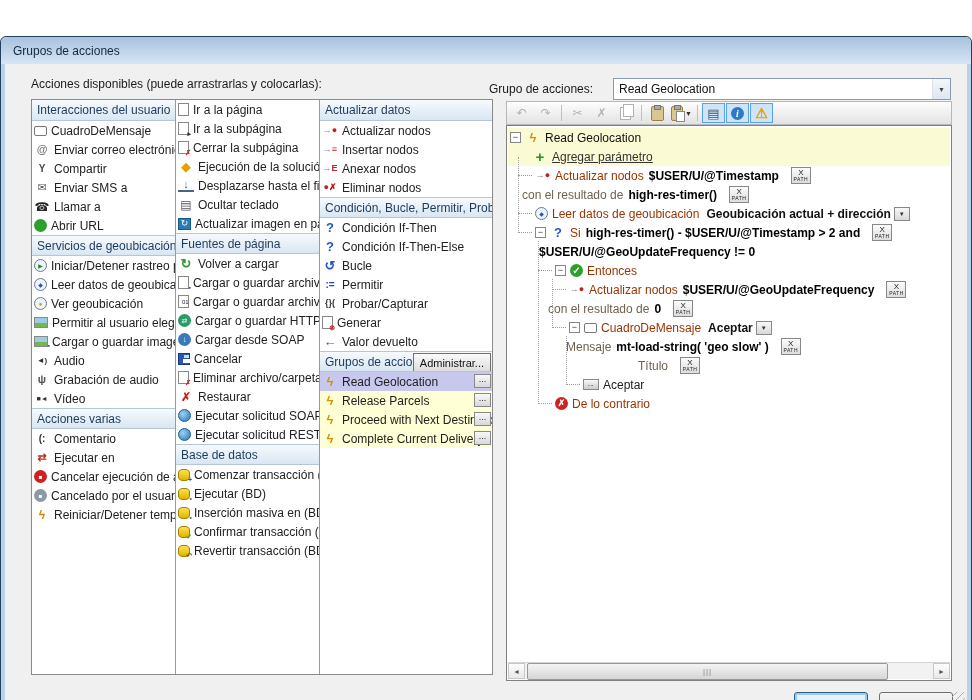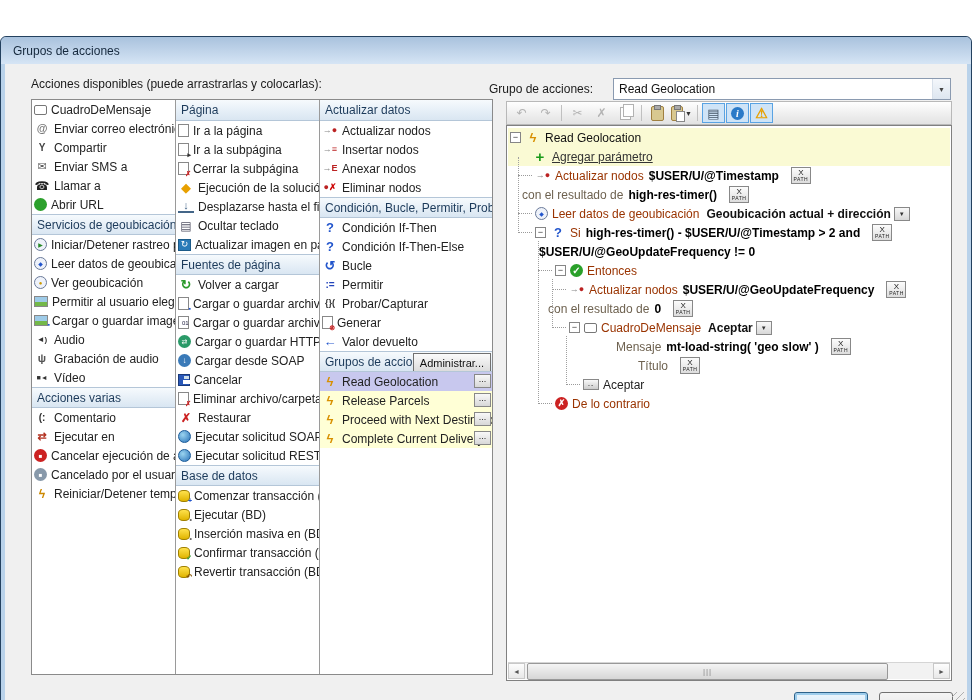--- a/index.html
+++ b/index.html
@@ -101,20 +101,21 @@
 <body>
 
 <div class="window">
   <div class="titlebar">
     <span class="titletext">Grupos de acciones</span>
   </div>
   <div class="body">
     <div class="avail-label">Acciones disponibles (puede arrastrarlas y colocarlas):</div>
     <div class="abox">
       <div class="col c0" id="col0">
+          <div class="chead">Interacciones del usuario</div>
           <div class="item">
             <span class="ic bubble"></span>
             <span>CuadroDeMensaje</span>
           </div>
           <div class="item">
             <span class="ic" style="color: rgb(119, 119, 119); font-weight: bold;">@</span>
             <span>Enviar correo electrónico</span>
           </div>
           <div class="item">
             <span class="ic" style="color: rgb(68, 68, 68); font-size: 10px; font-weight: bold;">Y</span>
@@ -183,21 +184,20 @@
           <div class="item">
             <span class="ic circ" style="background: rgb(136, 153, 170); color: rgb(255, 255, 255); font-size: 6px;">■</span>
             <span>Cancelado por el usuario</span>
           </div>
           <div class="item">
             <span class="ic" style="color: rgb(204, 136, 0); font-size: 12px; font-weight: bold;">ϟ</span>
             <span>Reiniciar/Detener temporiz</span>
           </div>
         </div>
       <div class="col c1" id="col1">
-          <div class="chead">Página</div>
           <div class="item">
             <span class="ic page"></span>
             <span>Ir a la página</span>
           </div>
           <div class="item">
             <span class="ic page">
               <span class="badge" style="color: rgb(51, 51, 51);">▸</span>
             </span>
             <span>Ir a la subpágina</span>
           </div>
@@ -506,21 +506,21 @@
             </span>
           </div>
           <div class="trow" style="padding-left: 44px;">
             <span class="stub"></span>
             <span class="exp">−</span>
             <span class="ic bubble"></span>
             <span class="tp t-a">CuadroDeMensaje</span>
             <span class="ddlab">Aceptar</span>
             <span class="ddbtn">▼</span>
           </div>
-          <div class="trow" style="padding-left: 108px;">
+          <div class="trow" style="padding-left: 58px;">
             <span class="tp t-l">Mensaje</span>
             <span class="tp t-v">mt-load-string( 'geo slow' )</span>
             <span class="xp">
               <span class="x">X</span>
               <span class="pth">PATH</span>
             </span>
           </div>
           <div class="trow" style="padding-left: 130px;">
             <span class="tp t-l">Título</span>
             <span class="xp">

